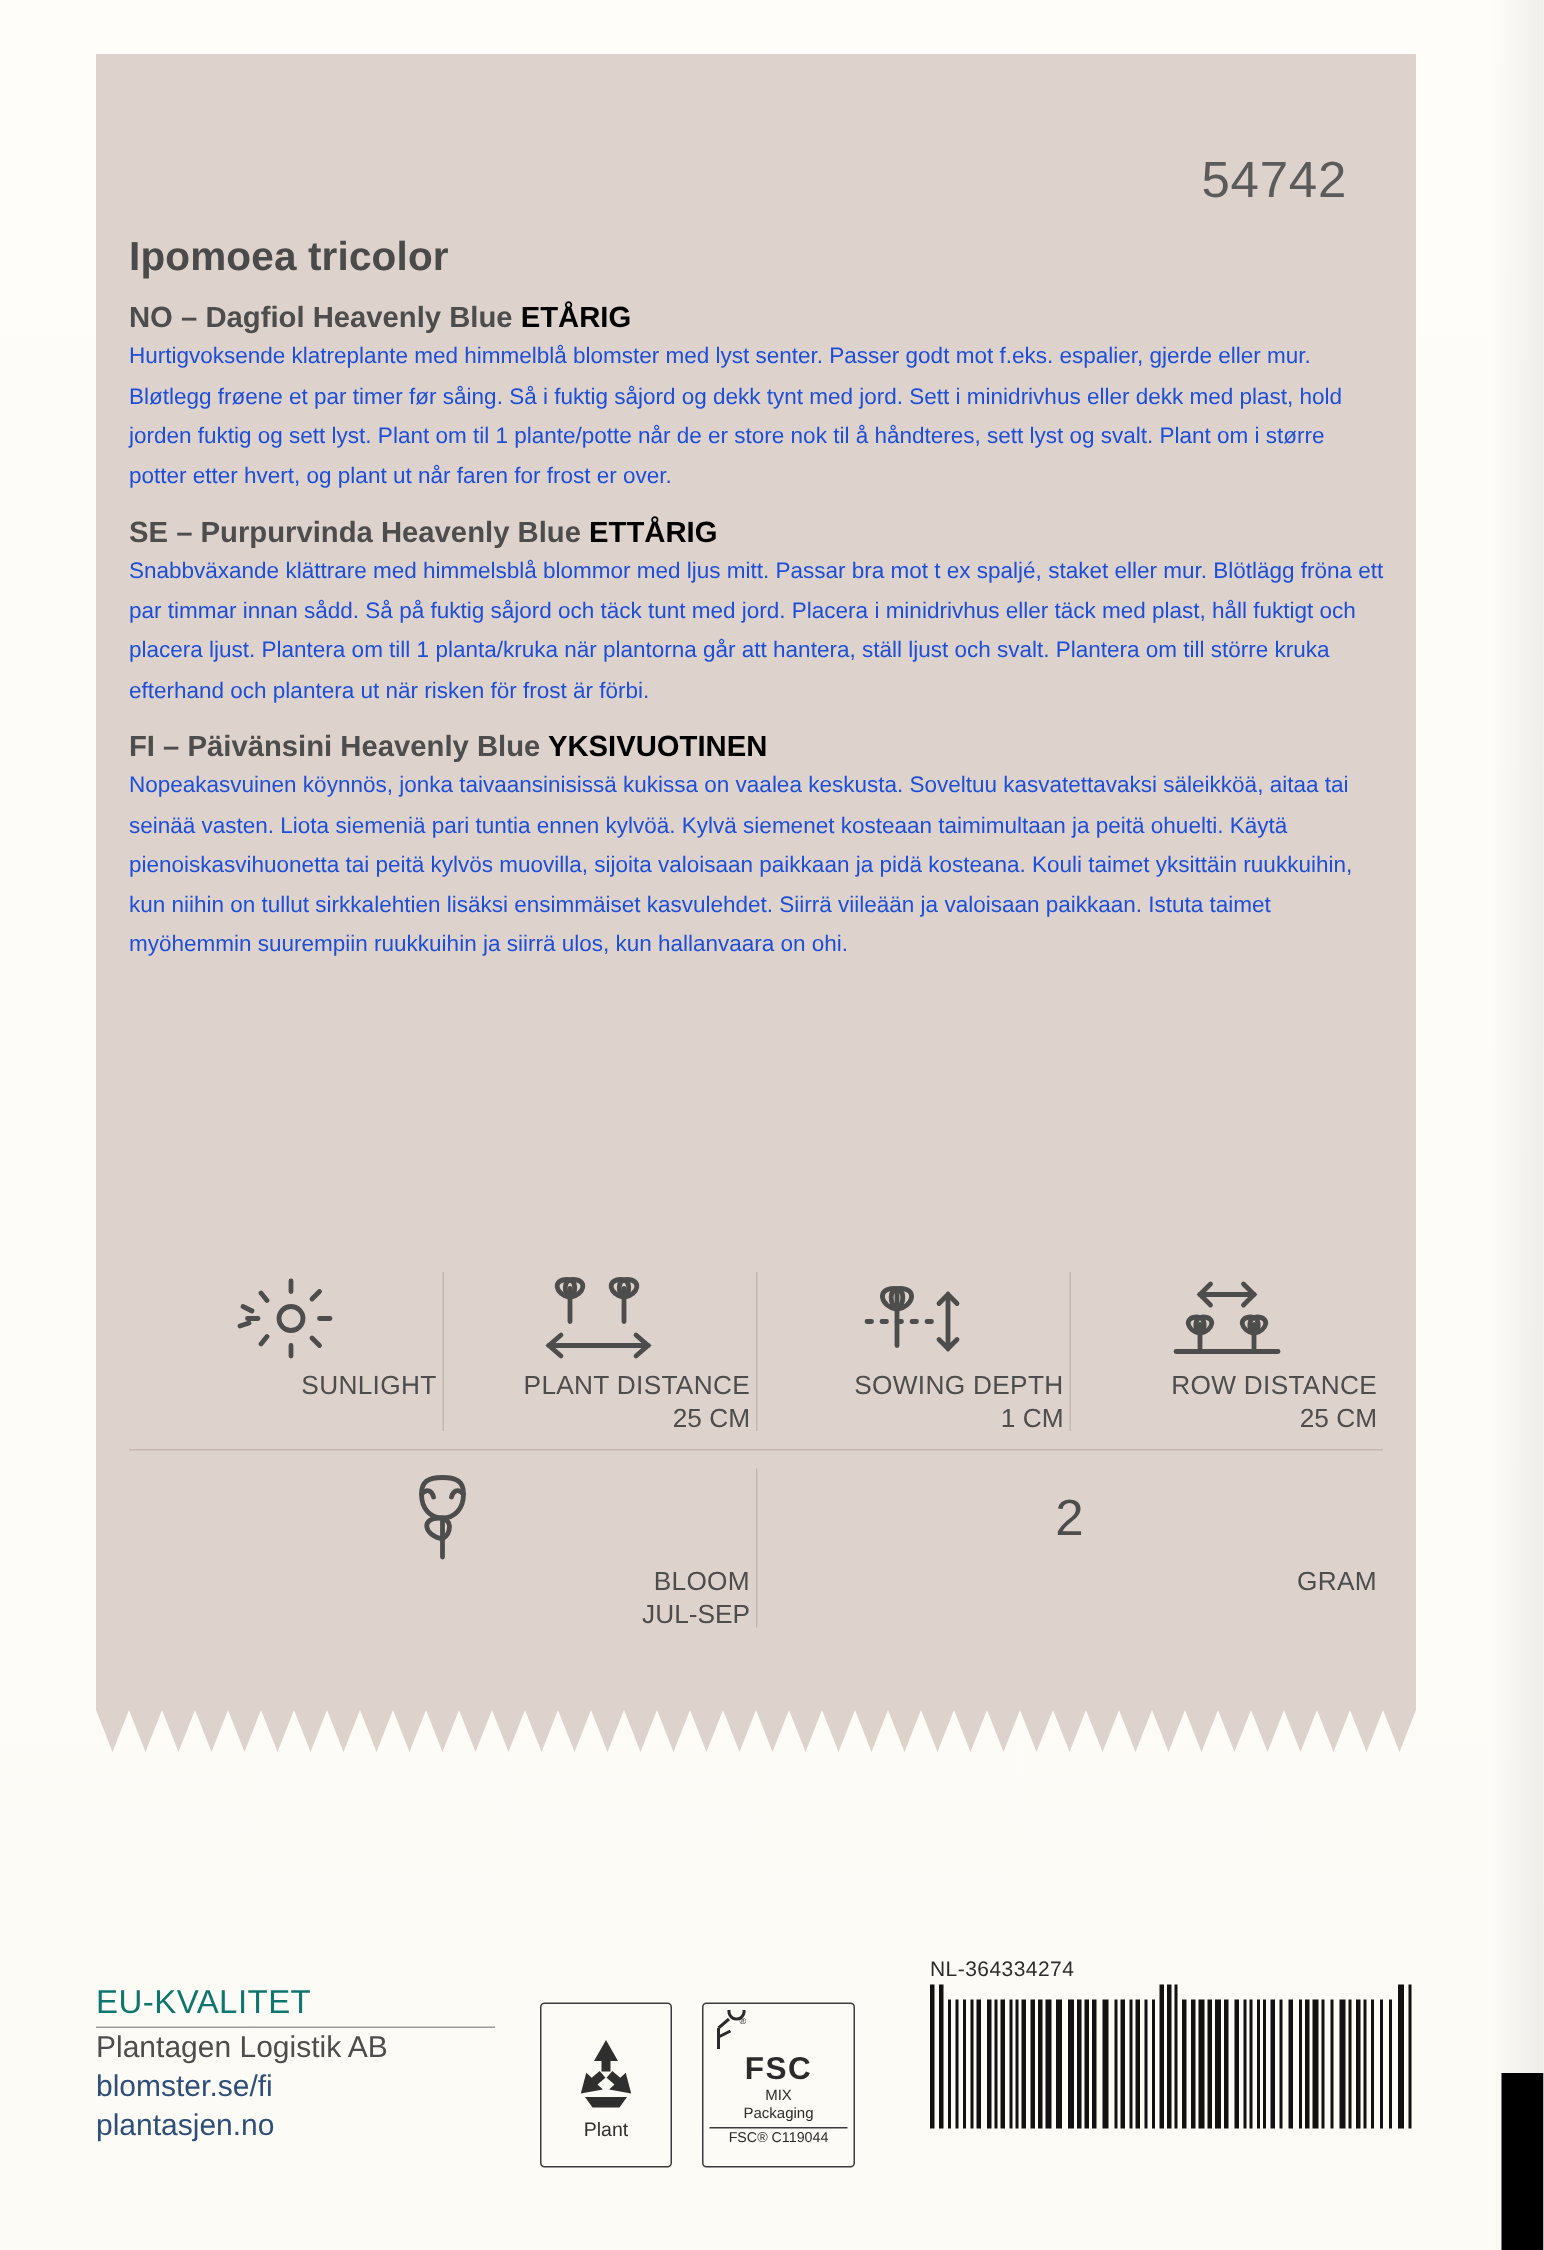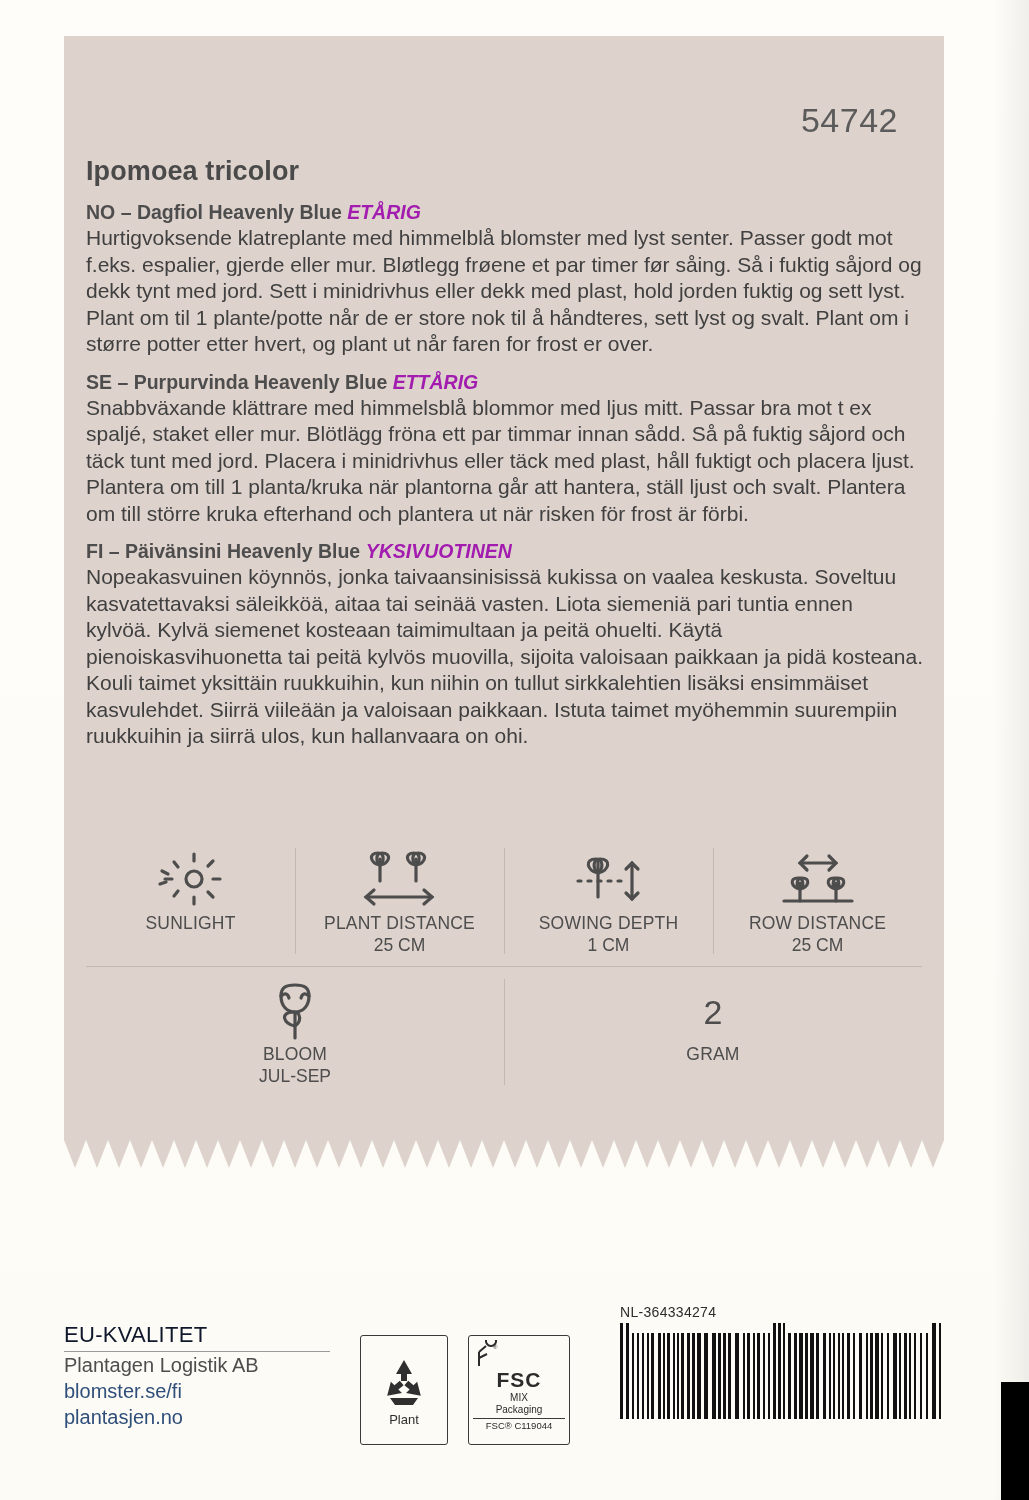--- a/index.html
+++ b/index.html
@@ -82,47 +82,46 @@
     letter-spacing: 0.1px;
   }
   .lang-block { margin-bottom: 13px; }
   .lang-head {
     font-size: 19.5px;
     font-weight: bold;
     color: #4d4d4d;
     margin-bottom: 1px;
   }
   .lang-head .annual {
-    font-style: italic;
-    color: #a21caf;
+    color: #000000;
     font-weight: bold;
     text-align: center;
   }
   .lang-body {
-    font-size: 21px;
+    font-size: 15px;
     line-height: 26.5px;
-    color: #404040;
+    color: #1d4ed8;
   }
 
   
   .icons {
     position: absolute;
     left: 22px;
     right: 22px;
     top: 800px;
   }
   .icon-row {
     display: flex;
     width: 100%;
   }
   .icon-row.first { border-bottom: 1px solid #c6b7b0; }
   .icon-cell {
     flex: 1 1 0;
     padding: 14px 4px 10px 4px;
-    text-align: center;
+    text-align: right;
     position: relative;
   }
   .icon-cell + .icon-cell::before {
     content: "";
     position: absolute;
     left: 0; top: 12px; bottom: 12px;
     width: 1px;
     background: #c6b7b0;
   }
   .icon-art {
@@ -152,21 +151,21 @@
   .footer {
     position: absolute;
     left: 64px;
     top: 1322px;
     width: 900px;
     height: 140px;
   }
   .eu-block { position: absolute; left: 0; top: 0; width: 290px; }
   .eu-title {
     font-size: 22px;
-    color: #0f172a;
+    color: #0f766e;
     letter-spacing: 0.3px;
     padding-bottom: 3px;
     border-bottom: 1px solid #9b9b9b;
     display: inline-block;
     width: 266px;
   }
   .eu-line {
     font-size: 20px;
     line-height: 26px;
     color: #4d4d4d;

